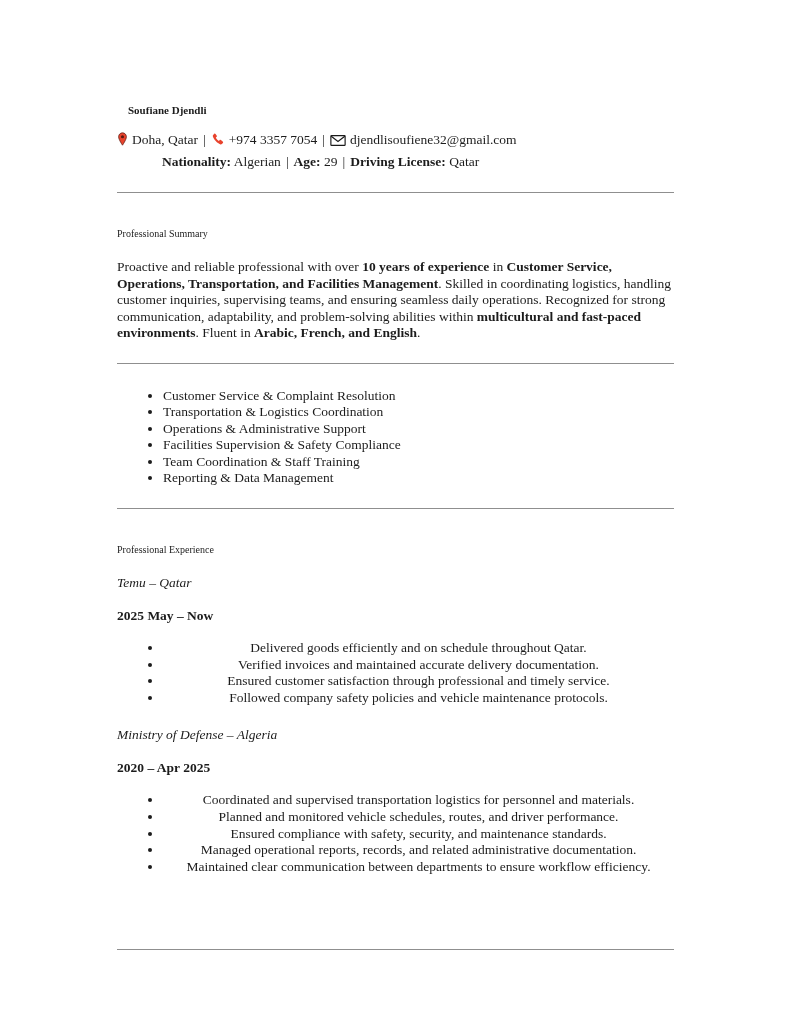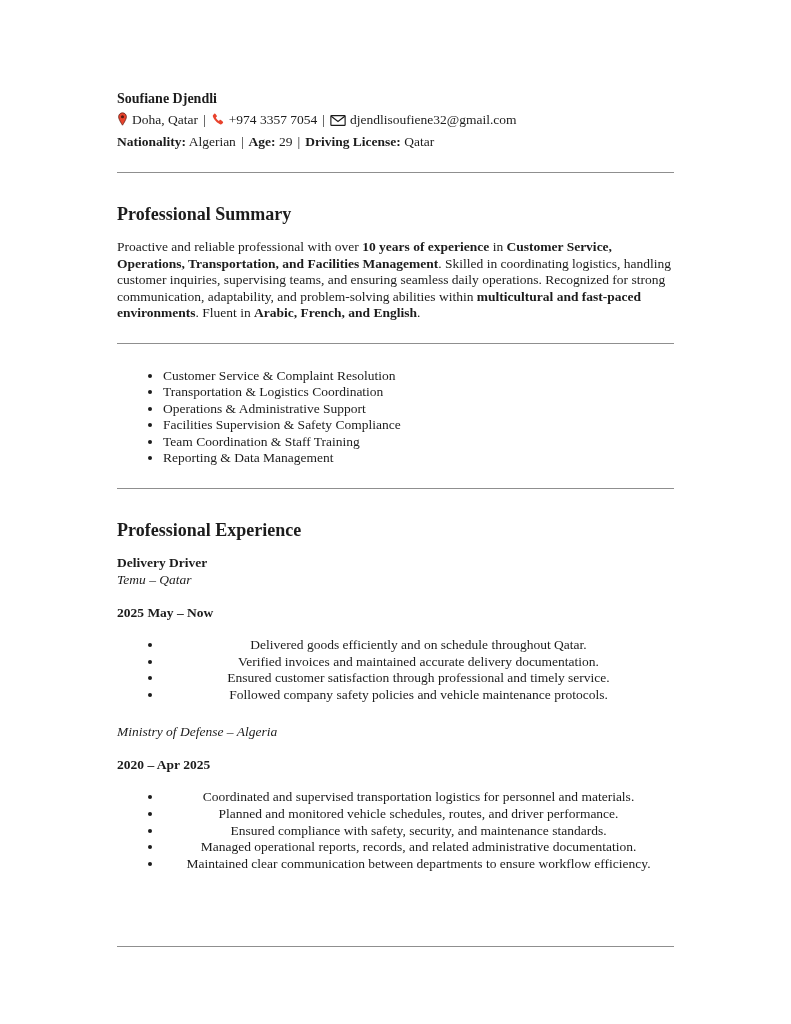--- a/index.html
+++ b/index.html
@@ -14,46 +14,46 @@
     margin: 0 auto;
     background: #ffffff;
     box-sizing: border-box;
     padding: 90px 117px 0 117px;
     font-family: "Liberation Serif", "DejaVu Serif", serif;
     font-size: 13.5px;
     color: #1c1c1c;
     overflow: hidden;
   }
   .name {
-    font-size: 14px;
+    font-size: 11px;
     font-weight: bold;
-    margin: 0;
+    margin: 11px;
     line-height: 18px;
   }
   .contact-line {
     line-height: 20px;
     margin-top: 2px;
     white-space: nowrap;
   }
   .contact-line .icon {
     display: inline-block;
     vertical-align: -2px;
     margin-right: 4px;
   }
   .sep { padding: 0 5px; }
-  .details-line { line-height: 19px; }
+  .details-line { line-height: 19px; margin-left: 45px; }
   .b { font-weight: bold; }
   hr.rule {
     border: none;
     border-top: 1px solid #8f8f8f;
     margin: 21px 0 0 0;
   }
   h2.section-heading {
-    font-size: 18px;
-    font-weight: bold;
+    font-size: 10px;
+    font-weight: normal;
     margin: 32px 0 0 0;
     line-height: 18px;
   }
   p.summary {
     margin: 16px 0 0 0;
     line-height: 16.5px;
   }
   ul.bullets {
     list-style: disc;
     margin: 24px 0 0 0;
@@ -115,21 +115,20 @@
       <li>Reporting &amp; Data Management</li>
     </ul>
   </section>
 
   <hr class="rule">
 
   <section>
     <h2 class="section-heading">Professional Experience</h2>
 
     <div class="job first">
-      <div class="job-title">Delivery Driver</div>
       <div class="job-company">Temu – Qatar</div>
       <div class="job-dates">2025 May – Now</div>
       <ul class="bullets">
         <li>Delivered goods efficiently and on schedule throughout Qatar.</li>
         <li>Verified invoices and maintained accurate delivery documentation.</li>
         <li>Ensured customer satisfaction through professional and timely service.</li>
         <li>Followed company safety policies and vehicle maintenance protocols.</li>
       </ul>
     </div>
 

